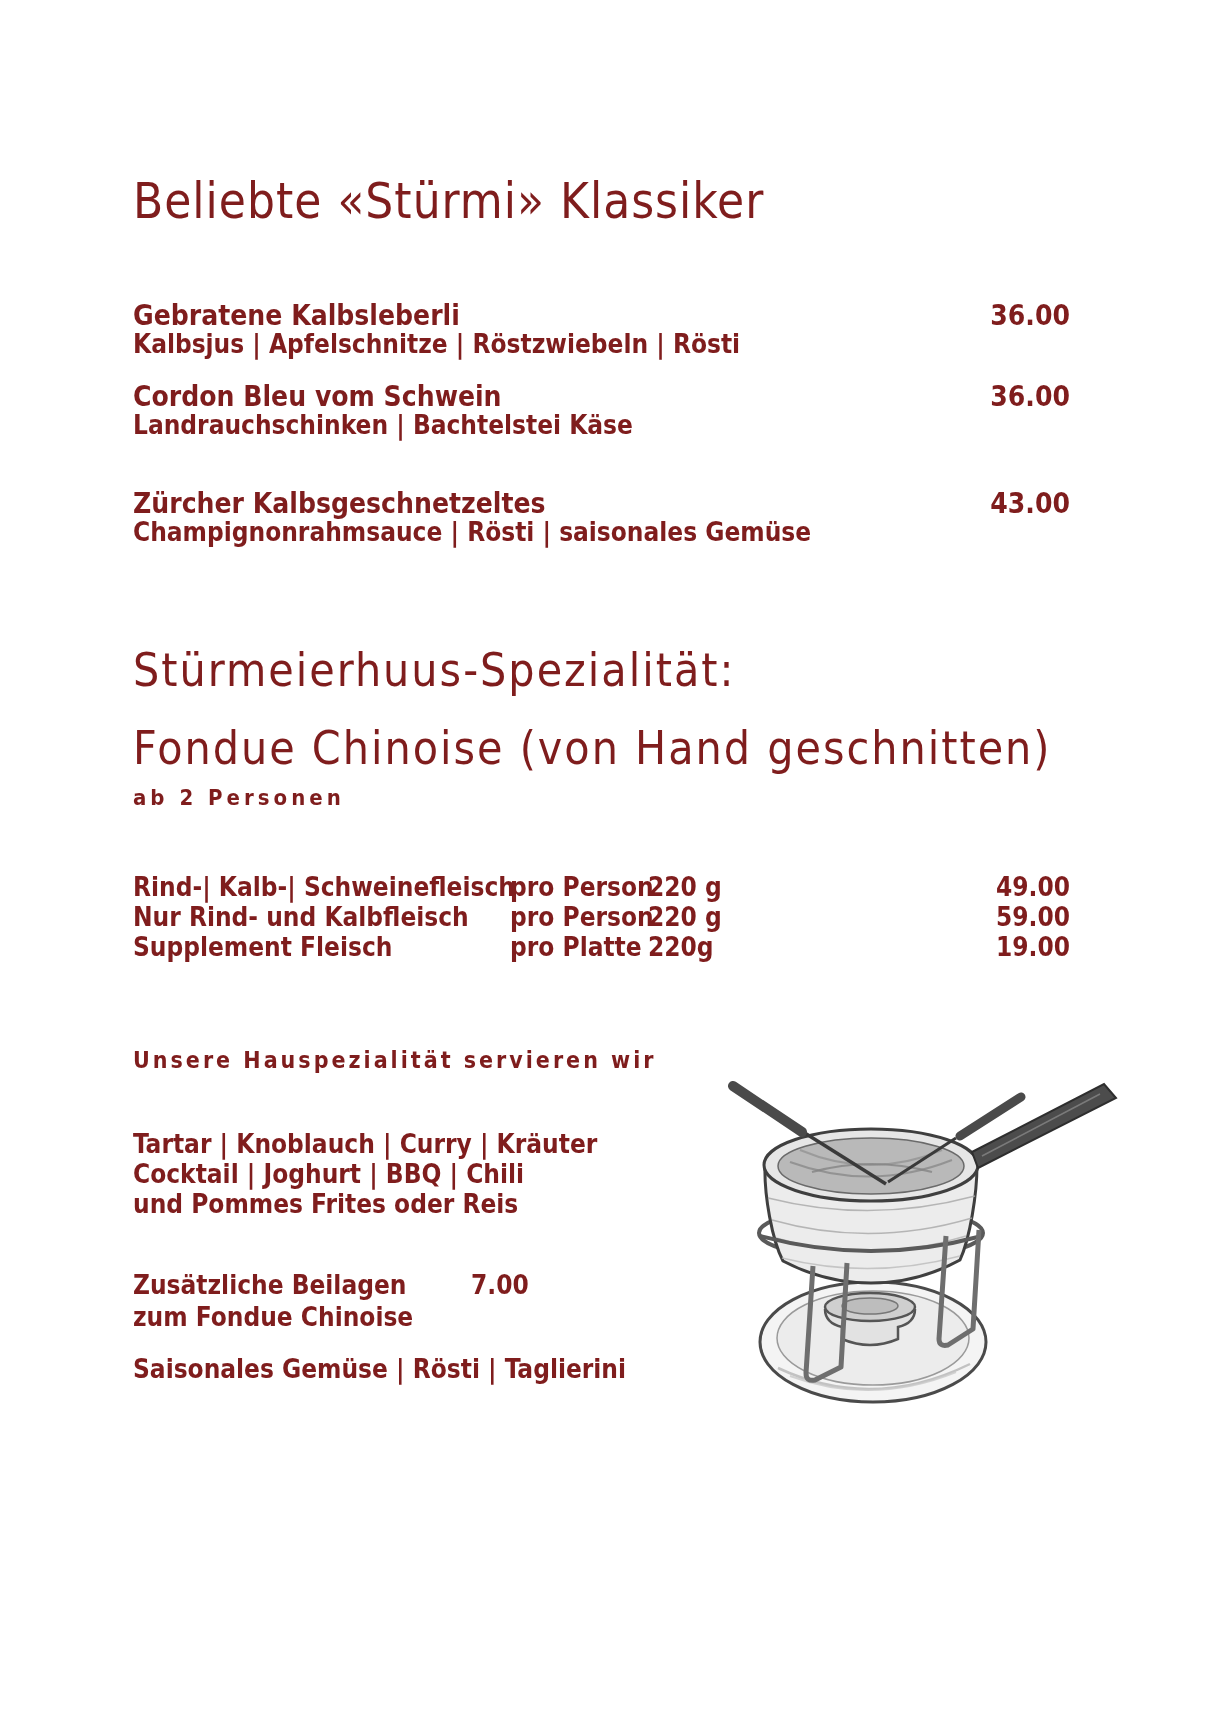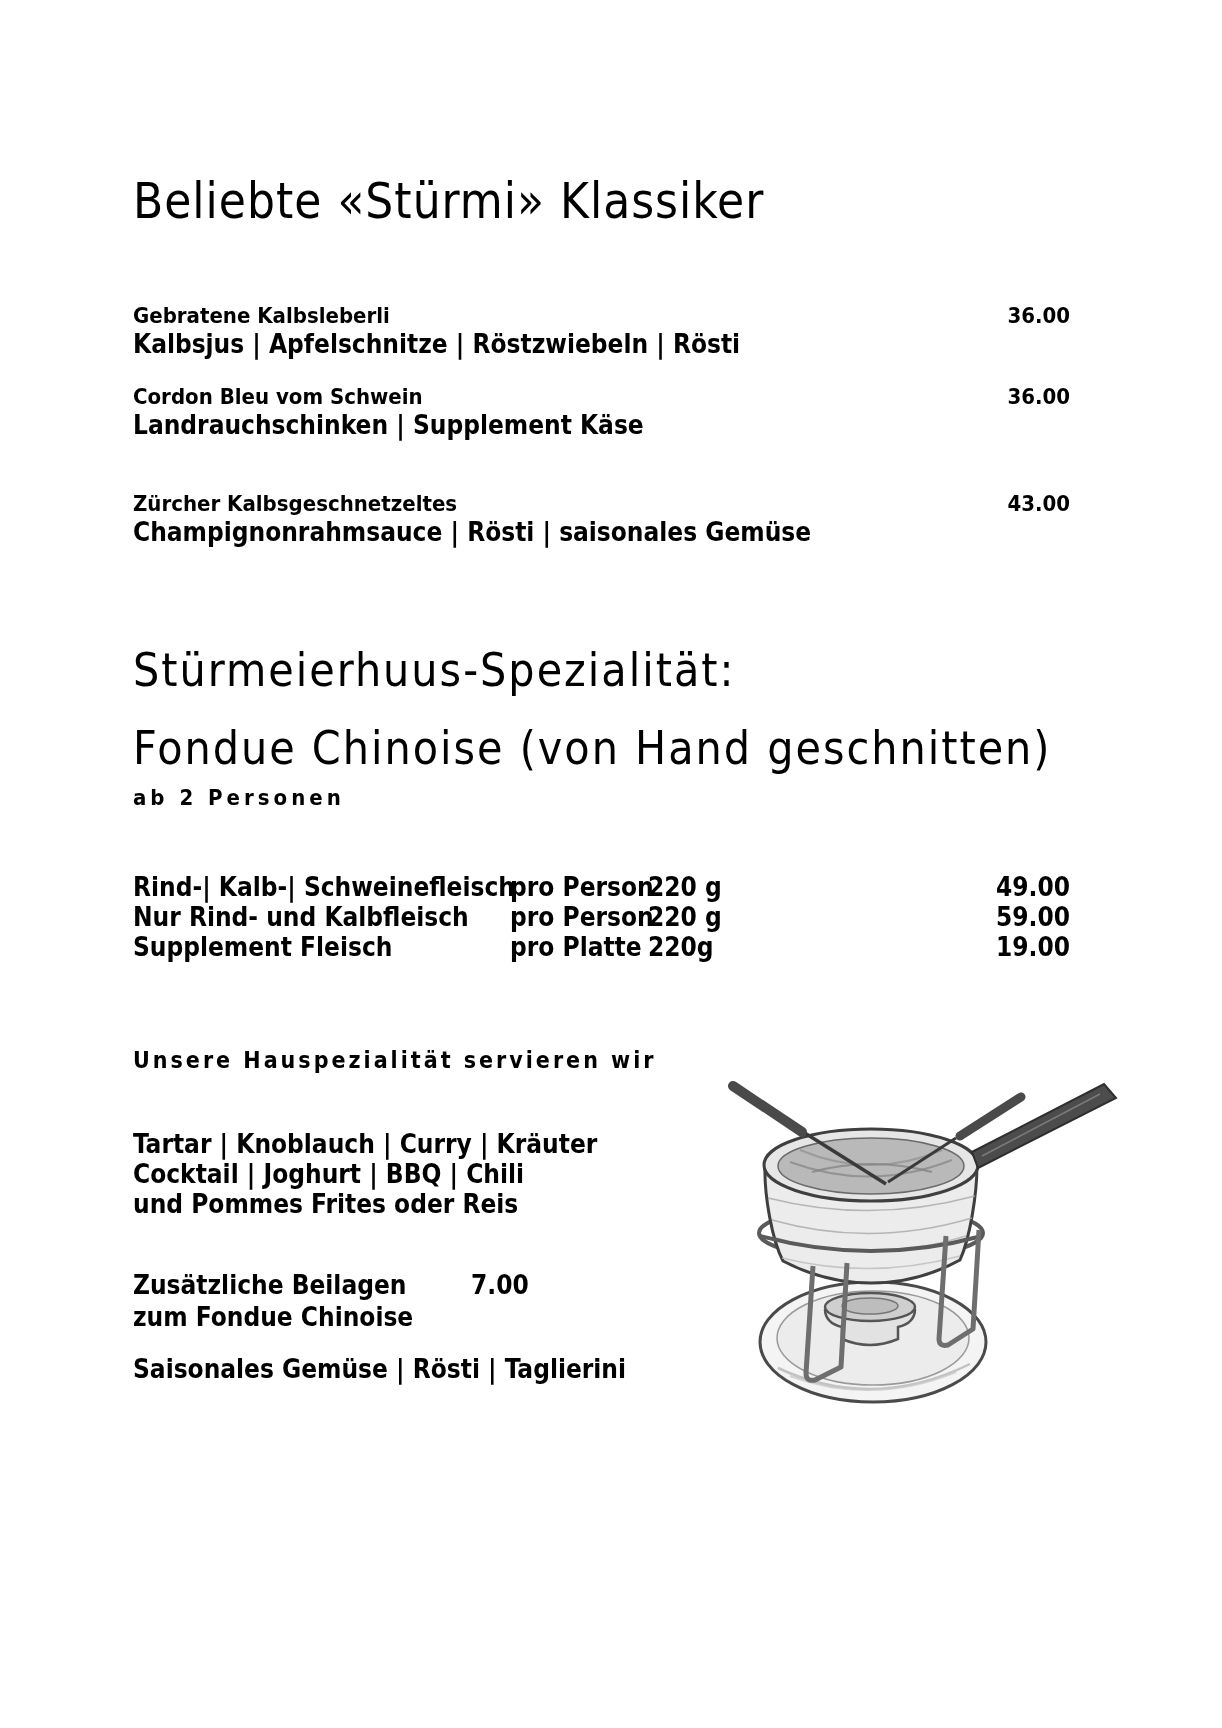--- a/index.html
+++ b/index.html
@@ -1,20 +1,20 @@
 <!DOCTYPE html>
 <html><head>
 <meta charset="utf-8">
 <style>
   html,body{margin:0;padding:0;background:#ffffff;}
   .page{
     position:relative;
     width:1222px;height:1728px;
     background:#ffffff;
-    color:#000000;
+    color:#7f1d1d;
     font-family:"DejaVu Sans","Liberation Sans",sans-serif;
     font-stretch:condensed;
     overflow:hidden;
   }
   .h1{
     position:absolute;left:133px;top:173px;margin:0;
     font-size:49px;font-weight:400;letter-spacing:1px;white-space:nowrap;
   }
   .h2{
     position:absolute;left:133px;margin:0;
@@ -24,21 +24,21 @@
     position:absolute;left:133px;top:785px;
     font-size:22px;font-weight:700;letter-spacing:4px;white-space:nowrap;
   }
   .line{
     position:absolute;left:133px;
     font-size:26px;font-weight:700;line-height:30px;white-space:nowrap;
   }
   .price-row{
     position:absolute;left:133px;right:152px;
     display:flex;justify-content:space-between;align-items:flex-start;
-    font-size:22px;font-weight:700;line-height:30px;
+    font-size:28px;font-weight:700;line-height:30px;
   }
   .opt-row{
     position:absolute;left:133px;right:152px;
     display:grid;grid-template-columns:377px 138px 1fr auto;
     font-size:26px;font-weight:700;line-height:30px;white-space:nowrap;
   }
   .opt-price{text-align:left;}
   .intro{
     position:absolute;left:133px;
     font-size:23px;font-weight:700;letter-spacing:3px;white-space:nowrap;
@@ -61,21 +61,21 @@
   <div class="price-row" style="top:301px">
     <span>Gebratene Kalbsleberli</span>
     <span>36.00</span>
   </div>
   <div class="line" style="top:329px">Kalbsjus | Apfelschnitze | Röstzwiebeln | Rösti</div>
 
   <div class="price-row" style="top:382px">
     <span>Cordon Bleu vom Schwein</span>
     <span>36.00</span>
   </div>
-  <div class="line" style="top:410px">Landrauchschinken | Supplement Käse</div>
+  <div class="line" style="top:410px">Landrauchschinken | Bachtelstei Käse</div>
 
   <div class="price-row" style="top:489px">
     <span>Zürcher Kalbsgeschnetzeltes</span>
     <span>43.00</span>
   </div>
   <div class="line" style="top:517px">Champignonrahmsauce | Rösti | saisonales Gemüse</div>
 
   <h2 class="h2" style="top:721px">Fondue Chinoise (von Hand geschnitten)</h2>
   <h2 class="h2" style="top:643px">Stürmeierhuus-Spezialität:</h2>
   <div class="sub">ab 2 Personen</div>

